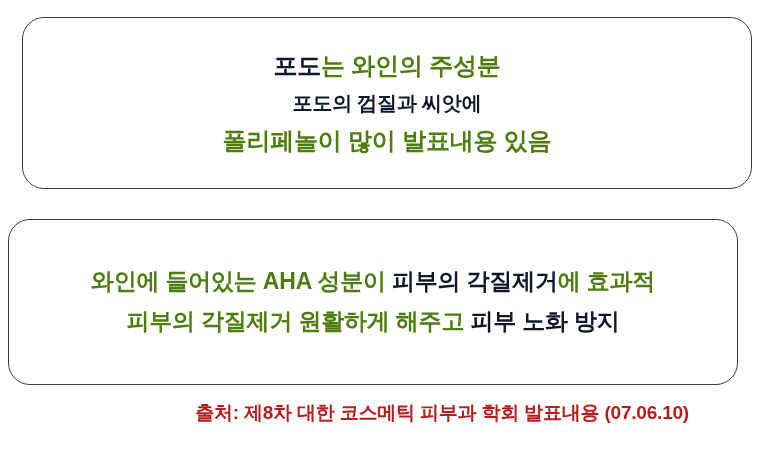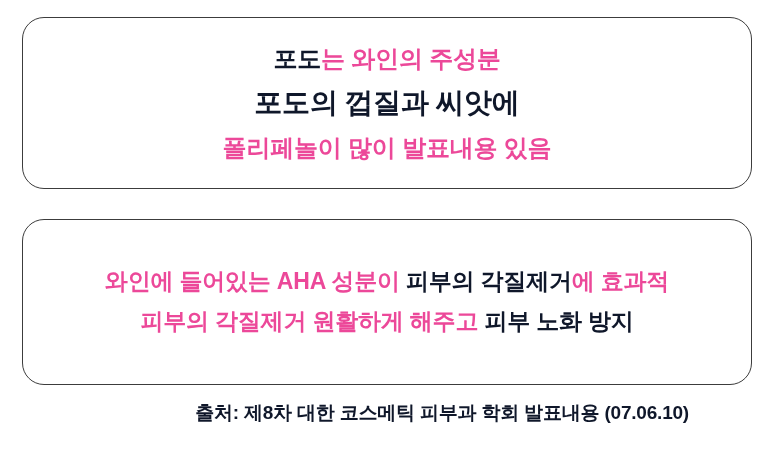--- a/index.html
+++ b/index.html
@@ -31,55 +31,55 @@
     align-items: center;
     justify-content: center;
   }
   #card-top {
     left: 22px;
     top: 17px;
     width: 730px;
     height: 172px;
   }
   #card-bottom {
-    left: 22px;
+    left: 8px;
     top: 219px;
     width: 730px;
     height: 166px;
   }
   .line {
     width: 100%;
     text-align: center;
     font-size: 23px;
     font-weight: 700;
     line-height: 1.72;
     letter-spacing: -0.2px;
     white-space: nowrap;
   }
   .line .hl {
     color: #0f172a;
   }
   .line .nm {
-    color: #ec4899;
+    color: #4d7c0f;
   }
   #card-top .line:nth-child(1) { font-size: 24px; }
-  #card-top .line:nth-child(2) { font-size: 28px; text-align: center; }
+  #card-top .line:nth-child(2) { font-size: 20px; text-align: center; }
   #card-top .line:nth-child(3) { font-size: 24px; }
   #card-bottom .line { font-size: 23px; }
   .source {
     position: absolute;
     left: 0;
     top: 400px;
     width: 731px;
     text-align: right;
     padding-right: 42px;
     box-sizing: border-box;
     font-size: 19px;
     font-weight: 700;
-    color: #0f172a;
+    color: #b91c1c;
     letter-spacing: -0.2px;
     white-space: nowrap;
   }
 </style>
 </head>
 <body>
 
 <div class="page">
 
   <div class="card" id="card-top">

